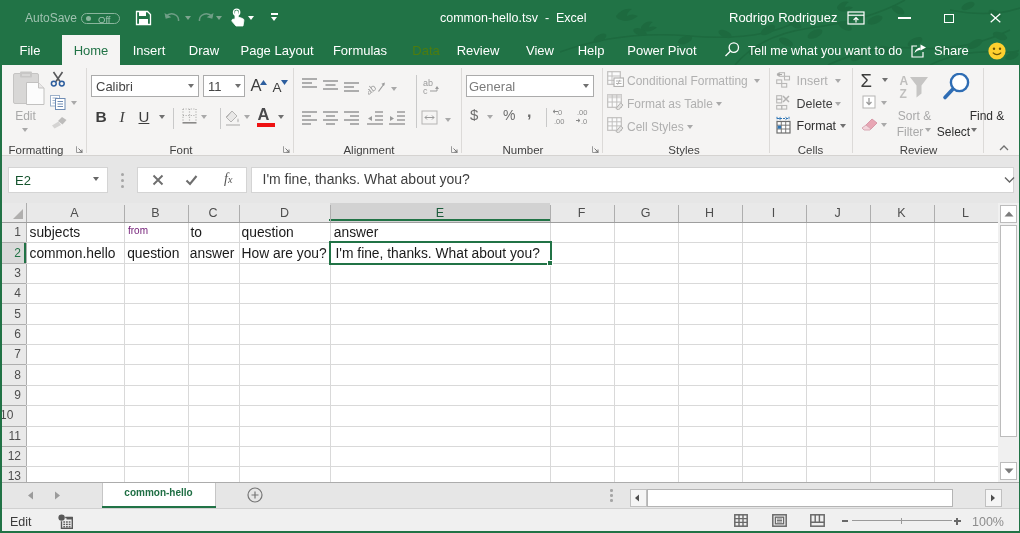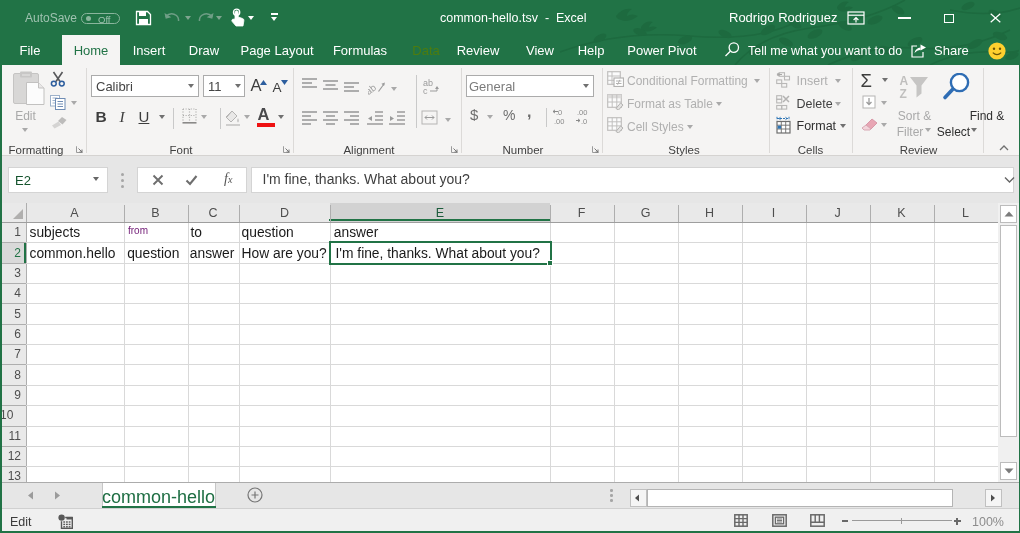--- a/index.html
+++ b/index.html
@@ -542,21 +542,21 @@
 
 <div id="sheettabs" style="left:0;top:482px;width:1020px;height:26px;background:#e6e6e6">
   <svg style="left:27px;top:9px" width="7" height="9" viewBox="0 0 7 9">
         <path d="M6 0.5 L1 4.5 L6 8.5z" fill="#9b9b9b"></path>
       </svg>
   <svg style="left:54px;top:9px" width="7" height="9" viewBox="0 0 7 9">
         <path d="M1 0.5 L6 4.5 L1 8.5z" fill="#9b9b9b"></path>
       </svg>
   <div style="left:101.5px;top:0;width:114px;height:23.5px;background:#fff;border-left:1px solid #c6c6c6;border-right:1px solid #c6c6c6"></div>
   <div style="left:101.5px;top:23.5px;width:114px;height:2.5px;background:#217346"></div>
-  <div class="t" style="left:158.5px;top:5px;transform:translateX(-50%);font-size:18px;font-weight:normal;color:#1e6e43">common-hello</div>
+  <div class="t" style="left:158.5px;top:5px;transform:translateX(-50%);font-size:10px;font-weight:bold;color:#1e6e43">common-hello</div>
   <svg style="left:247px;top:5px" width="16" height="16" viewBox="0 0 16 16">
     <circle cx="8" cy="8" r="7" fill="none" stroke="#767676" stroke-width="1.2"></circle>
     <path d="M8 4.5 V11.5 M4.5 8 H11.5" stroke="#767676" stroke-width="1.2"></path>
   </svg>
   <div style="left:610px;top:7px;width:2.5px;height:2.5px;border-radius:50%;background:#a6a6a6"></div>
   <div style="left:610px;top:12px;width:2.5px;height:2.5px;border-radius:50%;background:#a6a6a6"></div>
   <div style="left:610px;top:17px;width:2.5px;height:2.5px;border-radius:50%;background:#a6a6a6"></div>
   <div style="left:629.5px;top:7px;width:17px;height:18px;background:#f5f5f5;border:1px solid #c0c0c0"></div>
   <svg style="left:634px;top:12px" width="6" height="8" viewBox="0 0 6 8">
         <path d="M5 0.5 L1 4 L5 7.5z" fill="#4e4e4e"></path>

